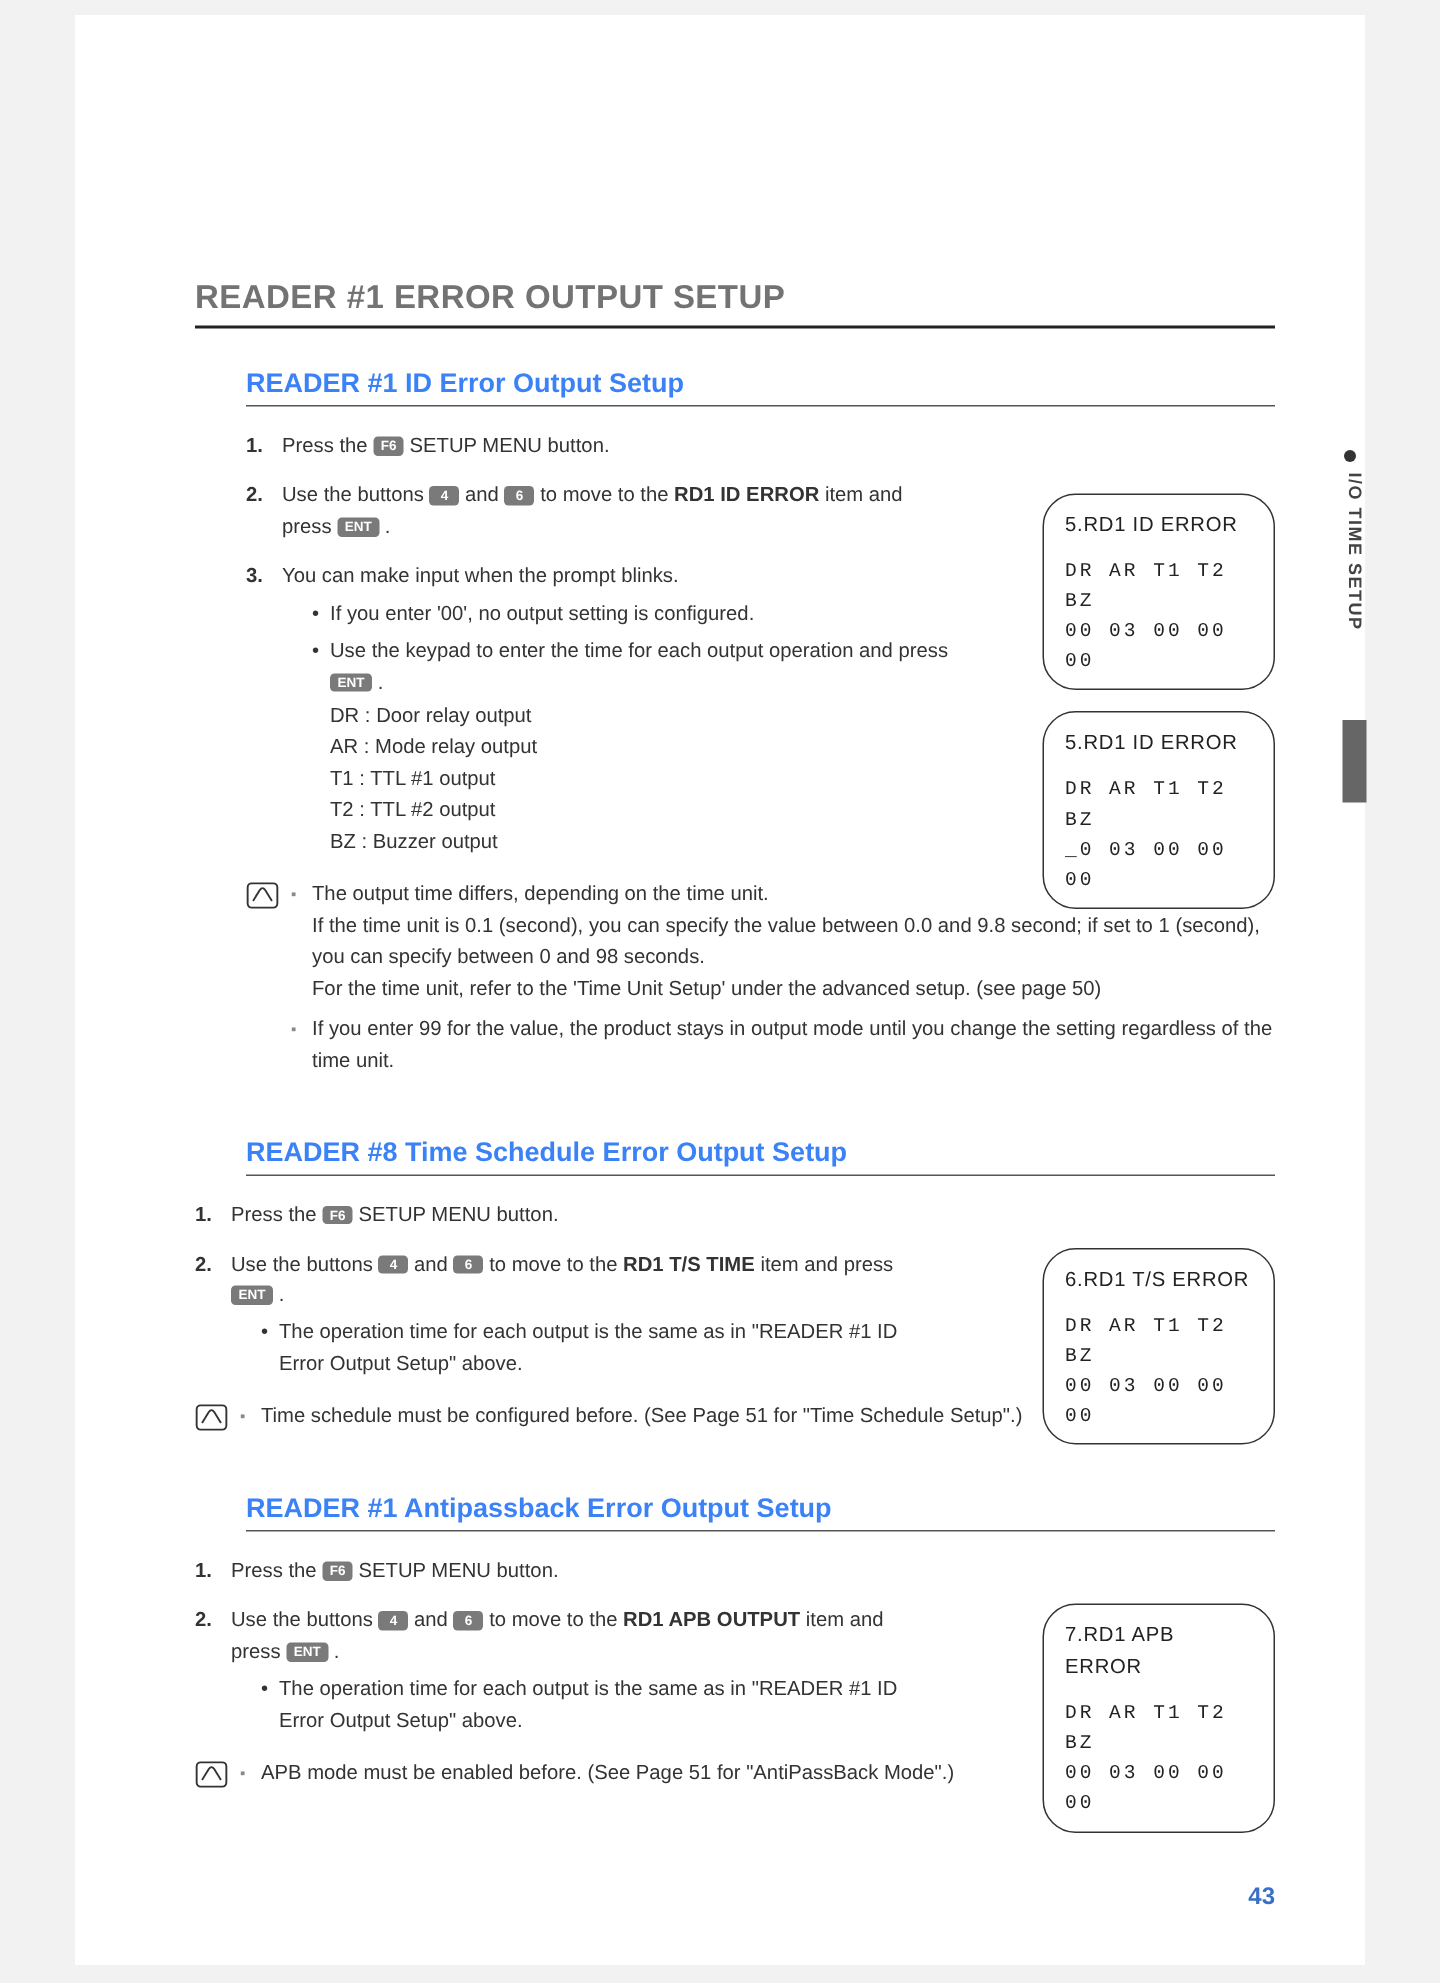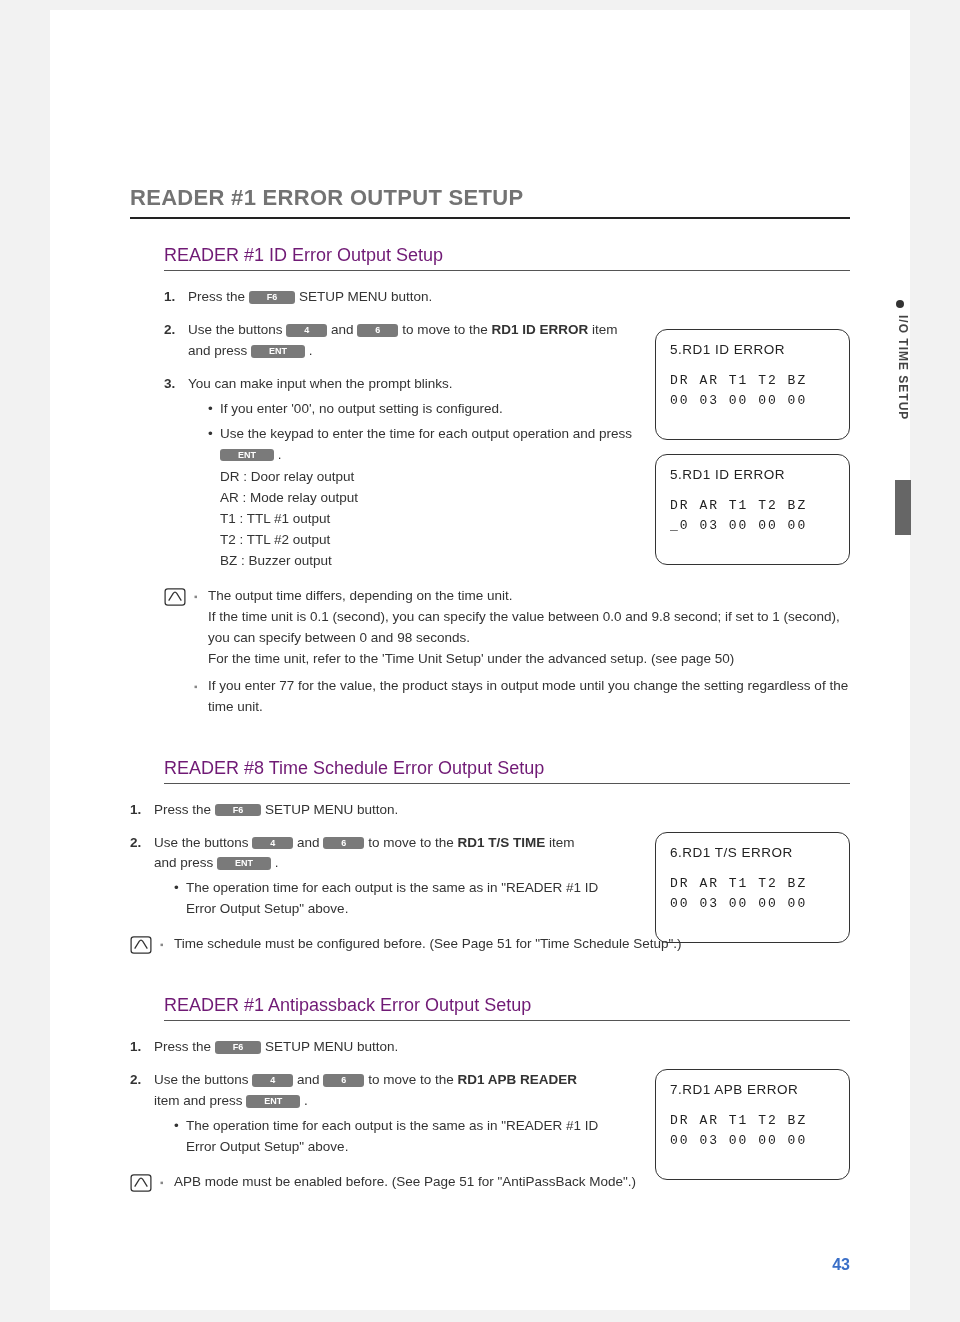--- a/index.html
+++ b/index.html
@@ -53,22 +53,22 @@
     font-size: 22px;
     font-weight: bold;
     color: #737373;
     border-bottom: 2px solid #222;
     padding-bottom: 6px;
     margin-bottom: 22px;
     letter-spacing: 0.3px;
   }
   h2.section-title {
     font-size: 18px;
-    font-weight: normal;
-    color: #701a75;
+    font-weight: bold;
+    color: #3b82f6;
     border-bottom: 1px solid #555;
     padding-bottom: 4px;
     margin: 26px 0 16px 34px;
   }
   .steps {
     margin-left: 34px;
     font-size: 13.5px;
     line-height: 1.55;
     position: relative;
   }
@@ -87,37 +87,37 @@
   .sub .bullet-row { display: flex; }
   .sub .dot { width: 12px; flex-shrink: 0; }
   .defs { margin-left: 32px; margin-top: 2px; line-height: 1.55; }
   .key {
     display: inline-block;
     background: #7a7a7a;
     color: #fff;
     font-size: 9px;
     font-weight: bold;
     border-radius: 3px;
-    padding: 1px 18px;
+    padding: 1px 5px;
     min-width: 20px;
     text-align: center;
     vertical-align: 1px;
     line-height: 1.2;
   }
   .bold { font-weight: bold; }
   .displays {
     position: absolute;
     right: 0;
     top: 0;
   }
   .display-box {
     border: 1.5px solid #333;
-    border-radius: 12px;
-    width: 195px;
-    padding: 10px 12px 28px 14px;
+    border-radius: 22px;
+    width: 155px;
+    padding: 10px 12px 8px 14px;
     margin-bottom: 14px;
     font-family: "Courier New", monospace;
     font-size: 13px;
     letter-spacing: 2px;
     line-height: 1.55;
     color: #222;
   }
   .display-box .title-line { letter-spacing: 0.5px; font-family: Arial, sans-serif; font-size: 13.5px; margin-bottom: 10px; }
   .note-block {
     display: flex;
@@ -231,21 +231,21 @@
       <div class="note-item">
         <div class="sq">▪</div>
         <div class="txt">
           <div>The output time differs, depending on the time unit.</div>
           <div>If the time unit is 0.1 (second), you can specify the value between 0.0 and 9.8 second; if set to 1 (second), you can specify between 0 and 98 seconds.</div>
           <div>For the time unit, refer to the 'Time Unit Setup' under the advanced setup. (see page 50)</div>
         </div>
       </div>
       <div class="note-item">
         <div class="sq">▪</div>
-        <div class="txt">If you enter 77 for the value, the product stays in output mode until you change the setting regardless of the time unit.</div>
+        <div class="txt">If you enter 99 for the value, the product stays in output mode until you change the setting regardless of the time unit.</div>
       </div>
     </div>
   </div>
 
   <h2 class="section-title" style="margin-top:34px;">READER #8 Time Schedule Error Output Setup</h2>
 
   <div class="sec2-wrap">
     <div class="steps" style="margin-left:0;">
 
       <div style="position:absolute; right:0; top:32px;">
@@ -309,21 +309,21 @@
       <div class="step">
         <div class="num">1.</div>
         <div class="body">
           <span>Press the </span><span class="key">F6</span><span> SETUP MENU button.</span>
         </div>
       </div>
 
       <div class="step">
         <div class="num">2.</div>
         <div class="body">
-          <span>Use the buttons </span><span class="key">4</span><span> and </span><span class="key">6</span><span> to move to the </span><span class="bold">RD1 APB READER</span><span> item and press </span><span class="key">ENT</span><span> .</span>
+          <span>Use the buttons </span><span class="key">4</span><span> and </span><span class="key">6</span><span> to move to the </span><span class="bold">RD1 APB OUTPUT</span><span> item and press </span><span class="key">ENT</span><span> .</span>
           <div class="sub">
             <div class="bullet-row">
                 <div class="dot">•</div>
                 <div>The operation time for each output is the same as in "READER #1 ID Error Output Setup" above.</div>
               </div>
           </div>
         </div>
       </div>
     </div>
 

